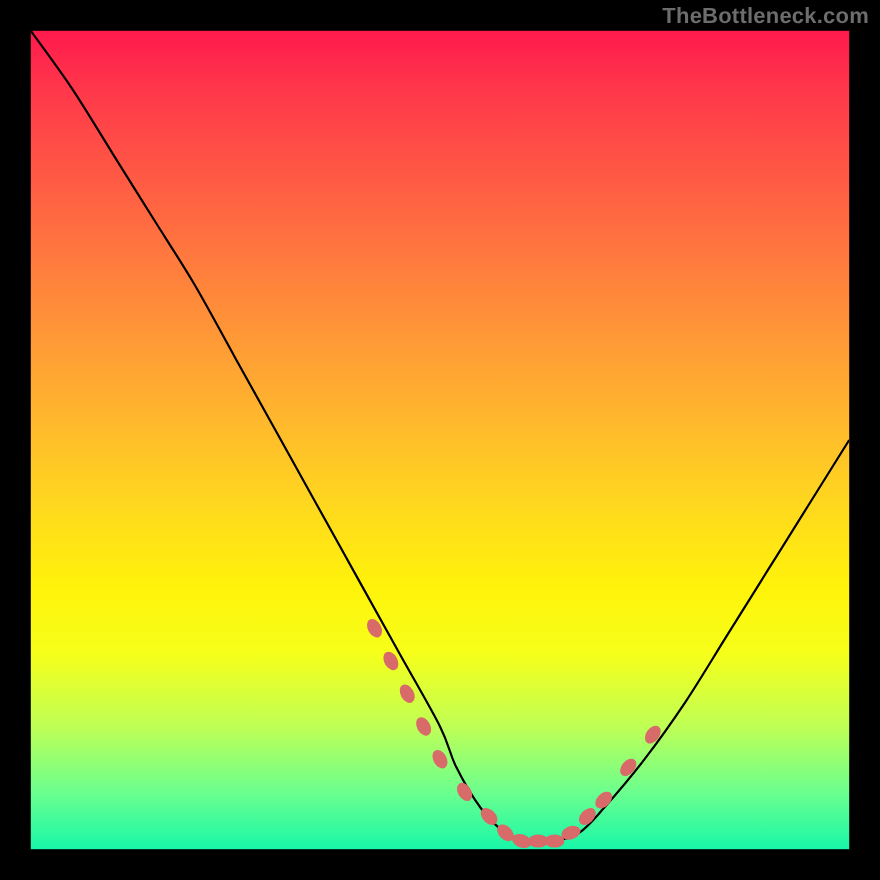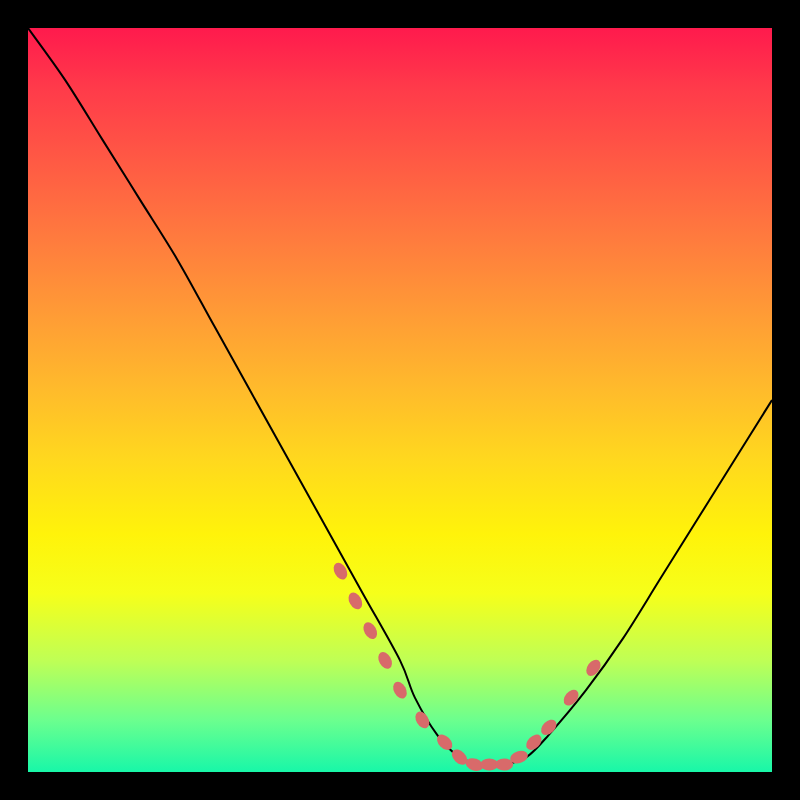--- a/index.html
+++ b/index.html
@@ -77,13 +77,14 @@
           <ellipse cx="0" cy="0" rx="9" ry="6" fill="#d86a6a" transform="translate(461.28,736.56) rotate(0)"></ellipse>
           <ellipse cx="0" cy="0" rx="9" ry="6" fill="#d86a6a" transform="translate(476.16,736.56) rotate(0)"></ellipse>
           <ellipse cx="0" cy="0" rx="9" ry="6" fill="#d86a6a" transform="translate(491.04,729.12) rotate(-18.434948822921875)"></ellipse>
           <ellipse cx="0" cy="0" rx="9" ry="6" fill="#d86a6a" transform="translate(505.92,714.24) rotate(-45.00000000000015)"></ellipse>
           <ellipse cx="0" cy="0" rx="9" ry="6" fill="#d86a6a" transform="translate(520.8,699.36) rotate(-45.00000000000015)"></ellipse>
           <ellipse cx="0" cy="0" rx="9" ry="6" fill="#d86a6a" transform="translate(543.12,669.6) rotate(-50.19442890773477)"></ellipse>
           <ellipse cx="0" cy="0" rx="9" ry="6" fill="#d86a6a" transform="translate(565.44,639.84) rotate(-54.46232220802555)"></ellipse>
         </g>
     </svg>
   </div>
+  <div class="watermark">TheBottleneck.com</div>
 </div>
 
 </body></html>

